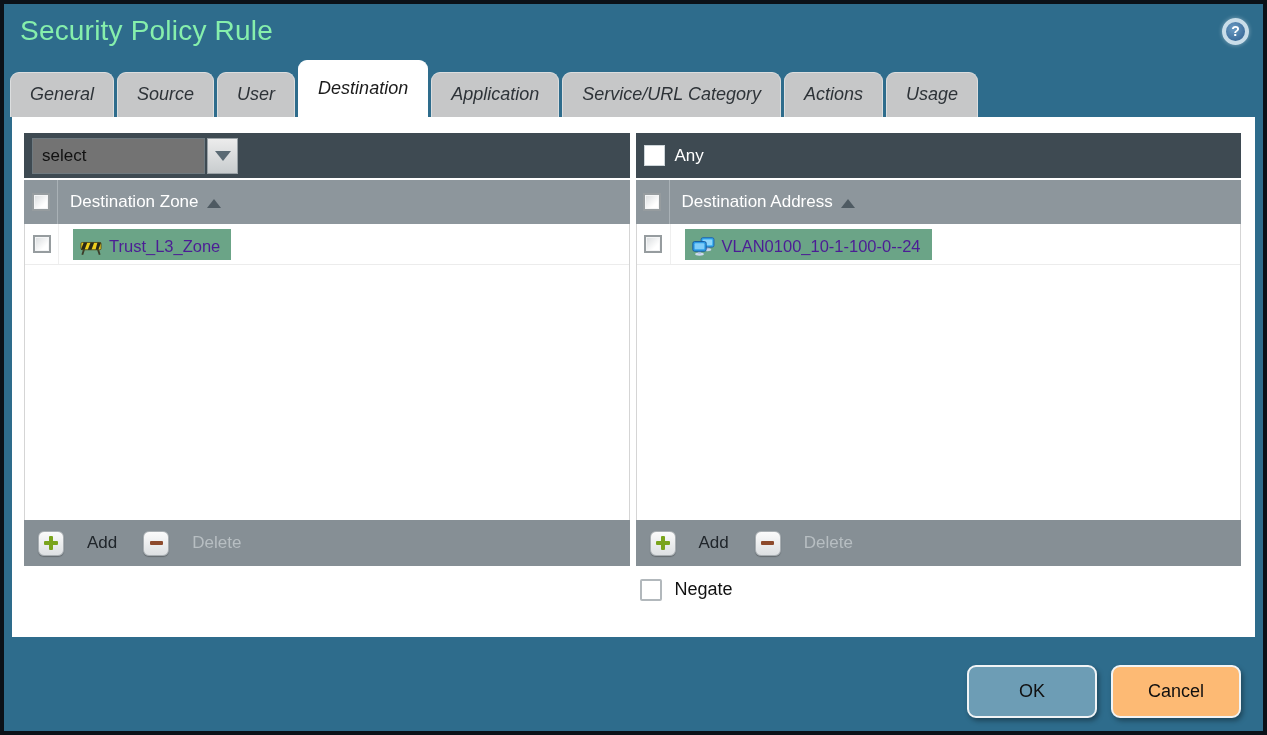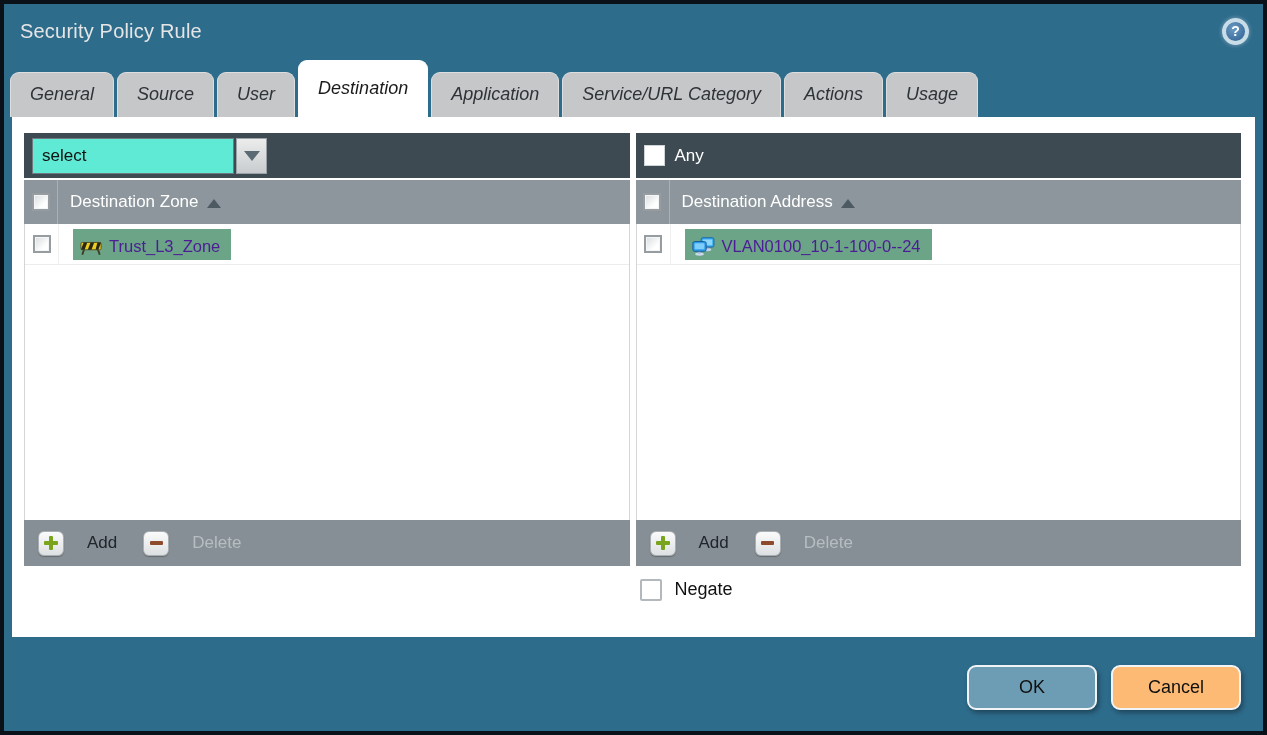--- a/index.html
+++ b/index.html
@@ -5,21 +5,21 @@
   * { margin:0; padding:0; box-sizing:border-box; }
   html,body { width:1267px; height:735px; font-family:"Liberation Sans", sans-serif; background:#1a1f26; }
 
   .dialog {
     position:relative; width:1267px; height:735px;
     background:#2e6c8c; border:4px solid #0b1118; overflow:hidden;
   }
 
   
   .titlebar { height:54px; display:flex; align-items:center; justify-content:space-between; padding:0 14px 0 16px; }
-  .title { color:#e5e5e5; font-size:20px; letter-spacing:.2px; }
+  .title { color:#86efac; font-size:28px; letter-spacing:.2px; }
   .help {
     width:27px; height:27px; border-radius:50%;
     background:radial-gradient(circle at 40% 35%, #6b9cc4, #3f6f9d 70%);
     border:4px solid #c9dde9; box-shadow:0 0 4px rgba(255,255,255,.4);
     display:flex; align-items:center; justify-content:center;
     color:#fff; font-size:14px; font-weight:bold; cursor:pointer;
   }
 
   
   .tabrow { height:59px; display:flex; align-items:flex-end; padding:0 0 0 6px; gap:3px; }
@@ -93,39 +93,39 @@
     width:18px; height:18px; border:2px solid #969c9f;
     background:linear-gradient(135deg,#d8dbdd,#ffffff 70%);
     box-shadow:inset 0 0 0 1px #f4f5f6; cursor:pointer;
   }
   .cb-any { width:21px; height:21px; background:#fff; border:1px solid #cdd5d9; cursor:pointer; }
   .cb-negate { width:22px; height:22px; background:#fff; border:2px solid #b2b8bc; border-radius:2px; cursor:pointer; }
 
   
   .combo { display:flex; align-items:center; }
   .combo-input {
-    width:202px; height:36px; background:#5eead4; border:1px solid #6f7a80;
+    width:173px; height:36px; background:#737373; border:1px solid #6f7a80;
     font-size:17px; color:#111; display:flex; align-items:center; padding-left:9px; cursor:text;
   }
   .combo-btn {
     width:31px; height:36px; margin-left:2px;
     background:linear-gradient(#ececec,#c8ccce); border:1px solid #9aa2a7;
     display:flex; align-items:center; justify-content:center; cursor:pointer;
   }
   .dd-arrow { width:0; height:0; border-left:8px solid transparent; border-right:8px solid transparent; border-top:10px solid #5a6a74; }
 
   .toolbar-dark .any-label { color:#fff; font-size:17px; }
 
   .negate-row { display:flex; align-items:flex-start; gap:13px; margin:13px 0 0 4px; }
   .negate-label { font-size:18px; color:#111; }
 
   
   .dlg-footer { height:94px; display:flex; justify-content:flex-end; gap:14px; padding:28px 22px 0 0; }
   .btn {
-    width:130px; height:45px; border-radius:9px; border:2px solid #f1f4f6;
+    width:130px; height:53px; border-radius:9px; border:2px solid #f1f4f6;
     font-size:18px; color:#101010; display:flex; align-items:center; justify-content:center;
     box-shadow:2px 3px 5px rgba(0,0,0,.35); cursor:pointer; font-family:inherit;
   }
   .btn-ok { background:#6d9db5; }
   .btn-cancel { background:#fdba74; }
 </style>
 </head>
 <body>
 
 <div class="dialog">

